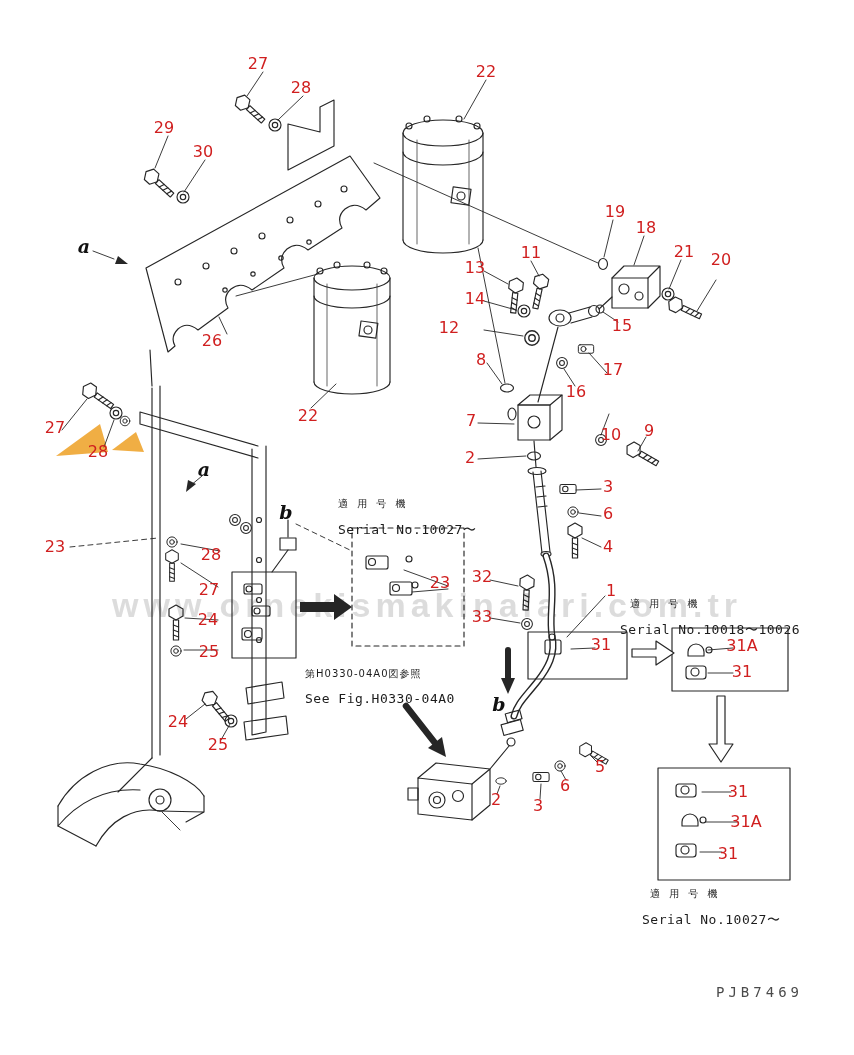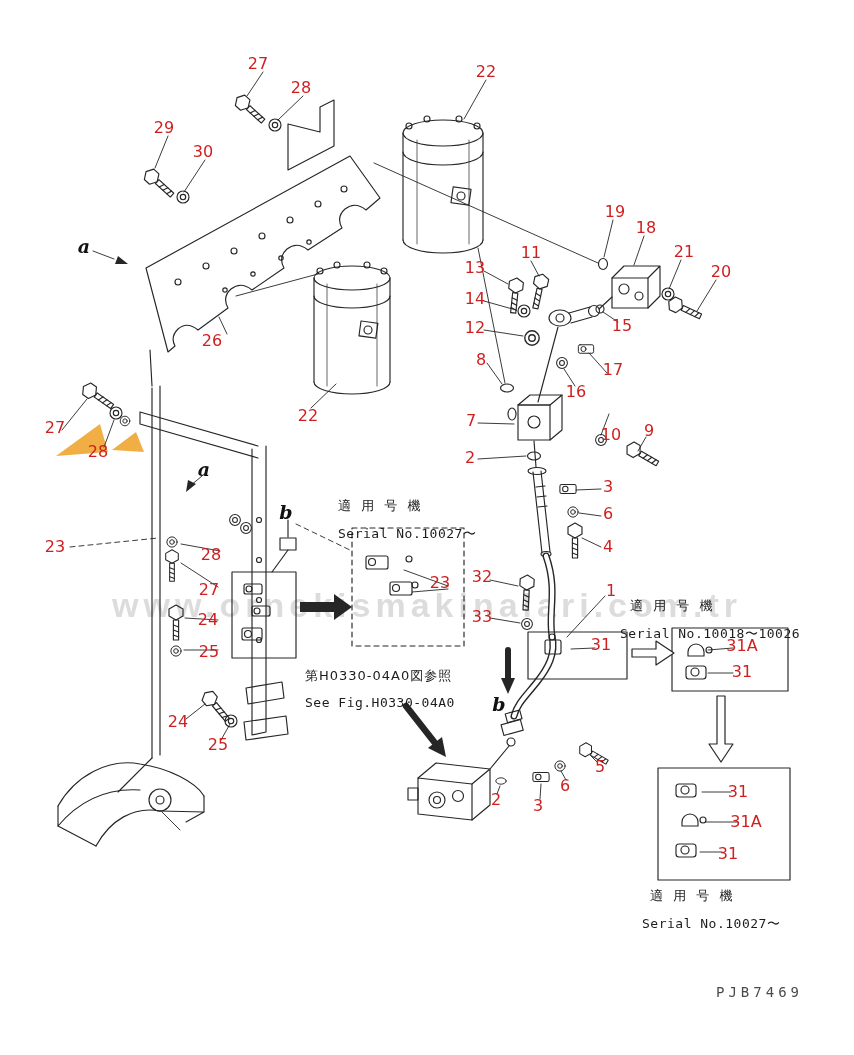--- a/index.html
+++ b/index.html
@@ -20,21 +20,21 @@
   
   svg.drawing{position:absolute;inset:0;z-index:1}
   .ln{stroke:var(--line,#262626);fill:none;stroke-width:1.15;stroke-linecap:round;stroke-linejoin:round}
   .ldr{stroke:var(--line,#262626);stroke-width:.9}
   .dash{stroke-dasharray:5 4}
   .fillb{fill:var(--line,#262626);stroke:none}
   .hollow{fill:#ffffff;stroke:var(--line,#262626);stroke-width:1.2}
 
   
   .note{position:absolute;z-index:2;white-space:nowrap}
-  .note .jp{display:block;font-size:13px;letter-spacing:3px;font-family:"DejaVu Sans",sans-serif}
+  .note .jp{display:block;font-size:10px;letter-spacing:3px;font-family:"DejaVu Sans",sans-serif}
   .note .en{display:block;font-family:"DejaVu Sans Mono",monospace;font-size:13px;letter-spacing:.5px;margin-top:10px}
   .code{position:absolute;left:716px;top:984px;z-index:2;font-family:"DejaVu Sans Mono",monospace;
         font-size:14px;letter-spacing:4px;color:#4a4a4a}
 
   
   .callout-layer{position:absolute;inset:0;z-index:3;pointer-events:none}
   .callout{position:absolute;transform:translate(-50%,-50%);font-size:16px;line-height:1;
            color:var(--callout-red,#d01f1f);font-family:"DejaVu Sans",sans-serif}
   .callout.letter{color:#111;font-family:"DejaVu Serif",serif;font-style:italic;font-weight:700;font-size:19px}
 </style>
@@ -340,25 +340,25 @@
 
   <div class="callout-layer">
       <div class="callout" style="left: 258px; top: 64px;">27</div>
       <div class="callout" style="left: 301px; top: 88px;">28</div>
       <div class="callout" style="left: 164px; top: 128px;">29</div>
       <div class="callout" style="left: 203px; top: 152px;">30</div>
       <div class="callout" style="left: 486px; top: 72px;">22</div>
       <div class="callout" style="left: 615px; top: 212px;">19</div>
       <div class="callout" style="left: 646px; top: 228px;">18</div>
       <div class="callout" style="left: 684px; top: 252px;">21</div>
-      <div class="callout" style="left: 721px; top: 272px;">20</div>
+      <div class="callout" style="left: 721px; top: 260px;">20</div>
       <div class="callout" style="left: 531px; top: 253px;">11</div>
       <div class="callout" style="left: 475px; top: 268px;">13</div>
       <div class="callout" style="left: 475px; top: 299px;">14</div>
-      <div class="callout" style="left: 475px; top: 328px;">12</div>
+      <div class="callout" style="left: 449px; top: 328px;">12</div>
       <div class="callout" style="left: 622px; top: 326px;">15</div>
       <div class="callout" style="left: 481px; top: 360px;">8</div>
       <div class="callout" style="left: 613px; top: 370px;">17</div>
       <div class="callout" style="left: 576px; top: 392px;">16</div>
       <div class="callout" style="left: 212px; top: 341px;">26</div>
       <div class="callout" style="left: 308px; top: 416px;">22</div>
       <div class="callout" style="left: 471px; top: 421px;">7</div>
       <div class="callout" style="left: 611px; top: 408px; margin-top: 27px;">10</div>
       <div class="callout" style="left: 649px; top: 431px;">9</div>
       <div class="callout" style="left: 470px; top: 458px;">2</div>

